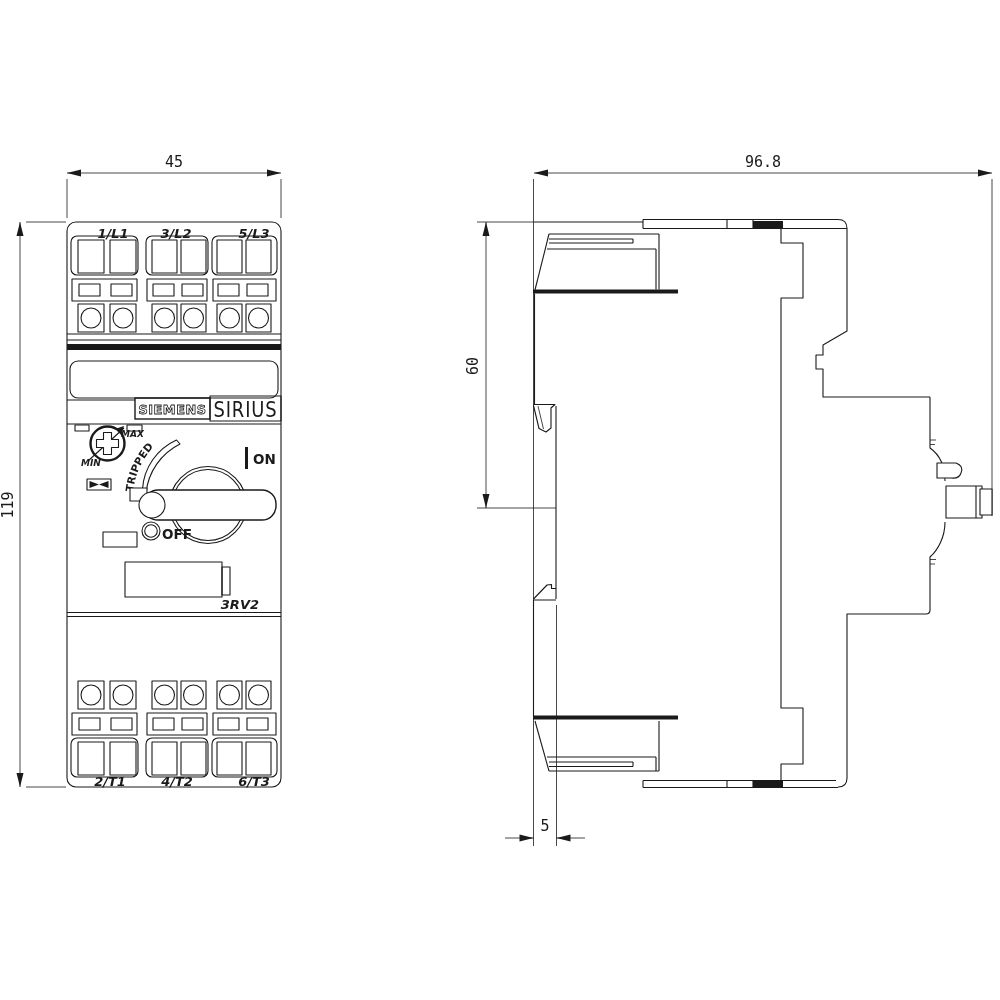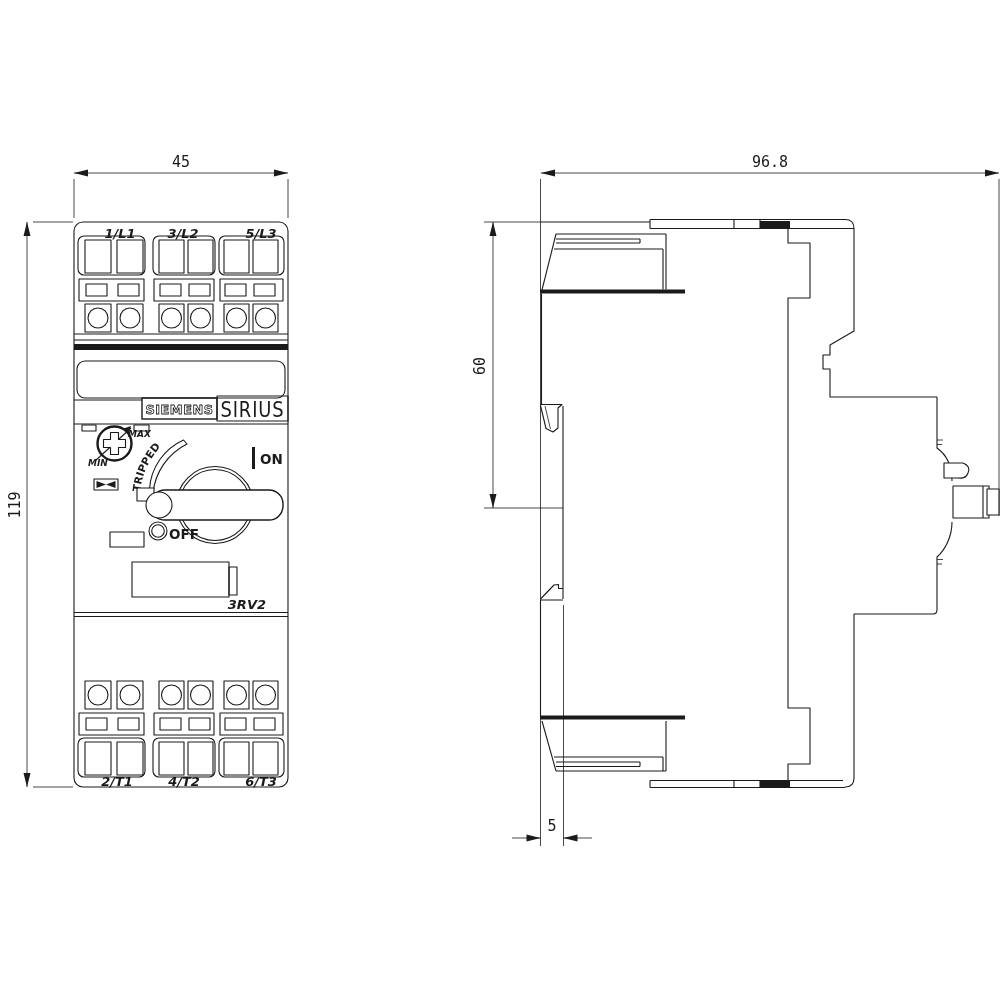--- a/index.html
+++ b/index.html
@@ -1,20 +1,19 @@
 <!DOCTYPE html>
 <html><head>
 <meta charset="utf-8">
 <style>
   :root { --ink:#1a1a1a; --bg:#ffffff; }
   html,body { margin:0; padding:0; background:#fff; }
   #stage {
     position:relative; width:832px; height:1000px; background:var(--bg);
     font-family:"DejaVu Sans", sans-serif;
-    margin-left:7px;
   }
   svg { position:absolute; inset:0; }
   .ln   { fill:none; stroke:var(--ink); stroke-width:1.1; stroke-linejoin:round; stroke-linecap:butt; }
   .thin { fill:none; stroke:var(--ink); stroke-width:0.8; }
   .med  { fill:none; stroke:var(--ink); stroke-width:1.4; }
   .bold { fill:none; stroke:var(--ink); stroke-width:2.4; }
   .fillb{ fill:var(--ink); stroke:none; }
   .wln  { fill:#fff; stroke:var(--ink); stroke-width:1.1; stroke-linejoin:round; }
   .wmed { fill:#fff; stroke:var(--ink); stroke-width:1.4; stroke-linejoin:round; }
   text  { fill:var(--ink); }

